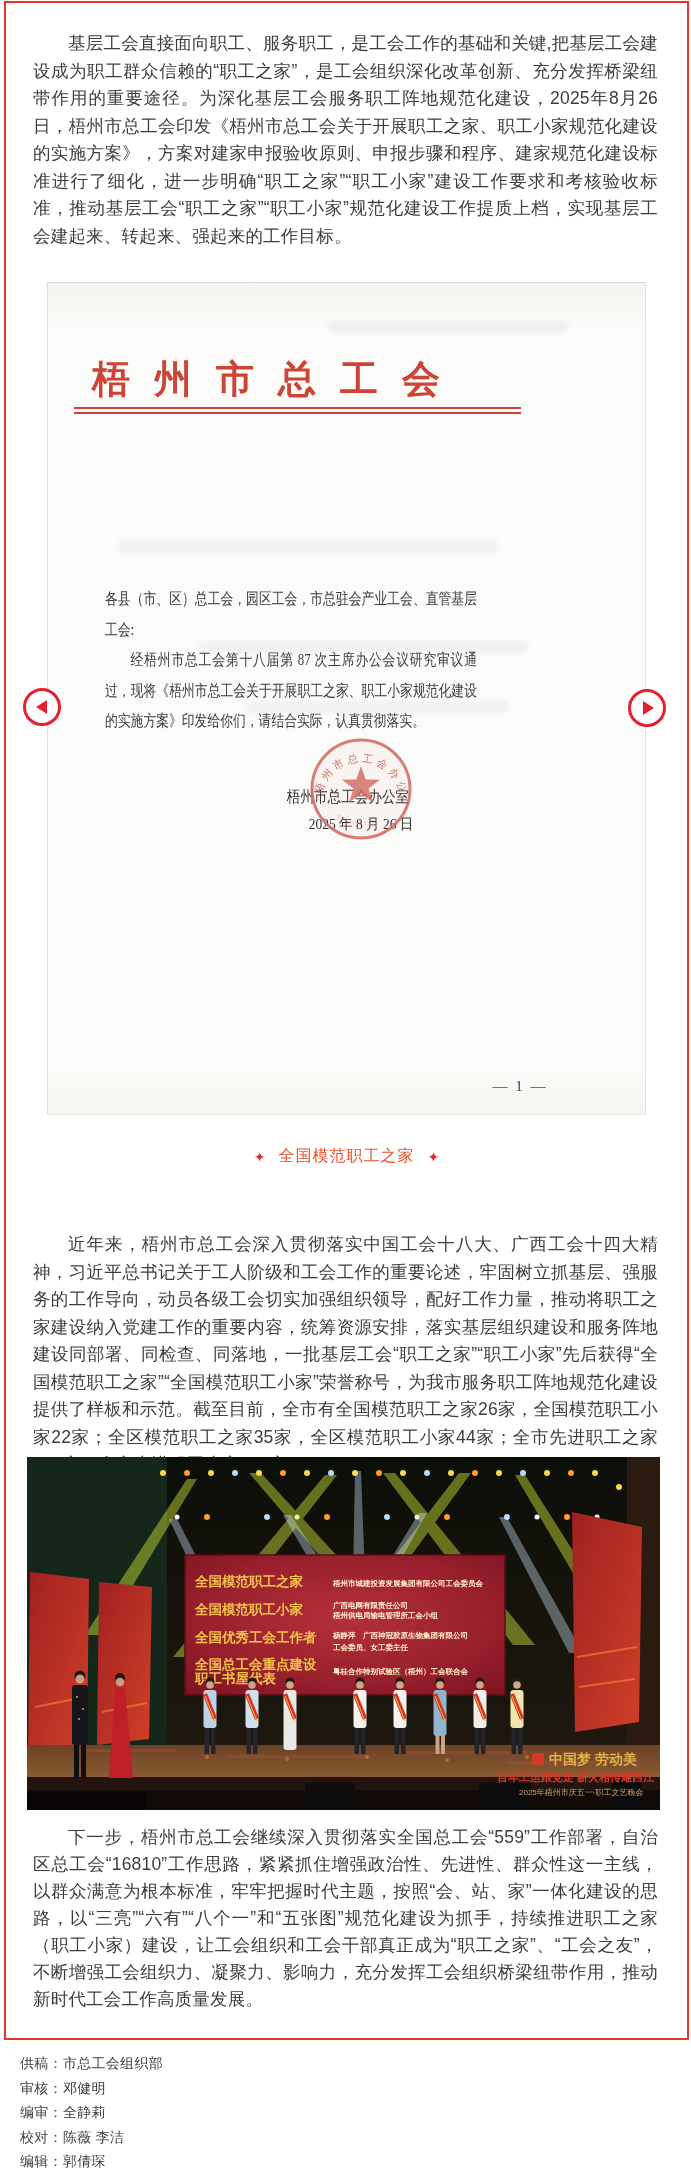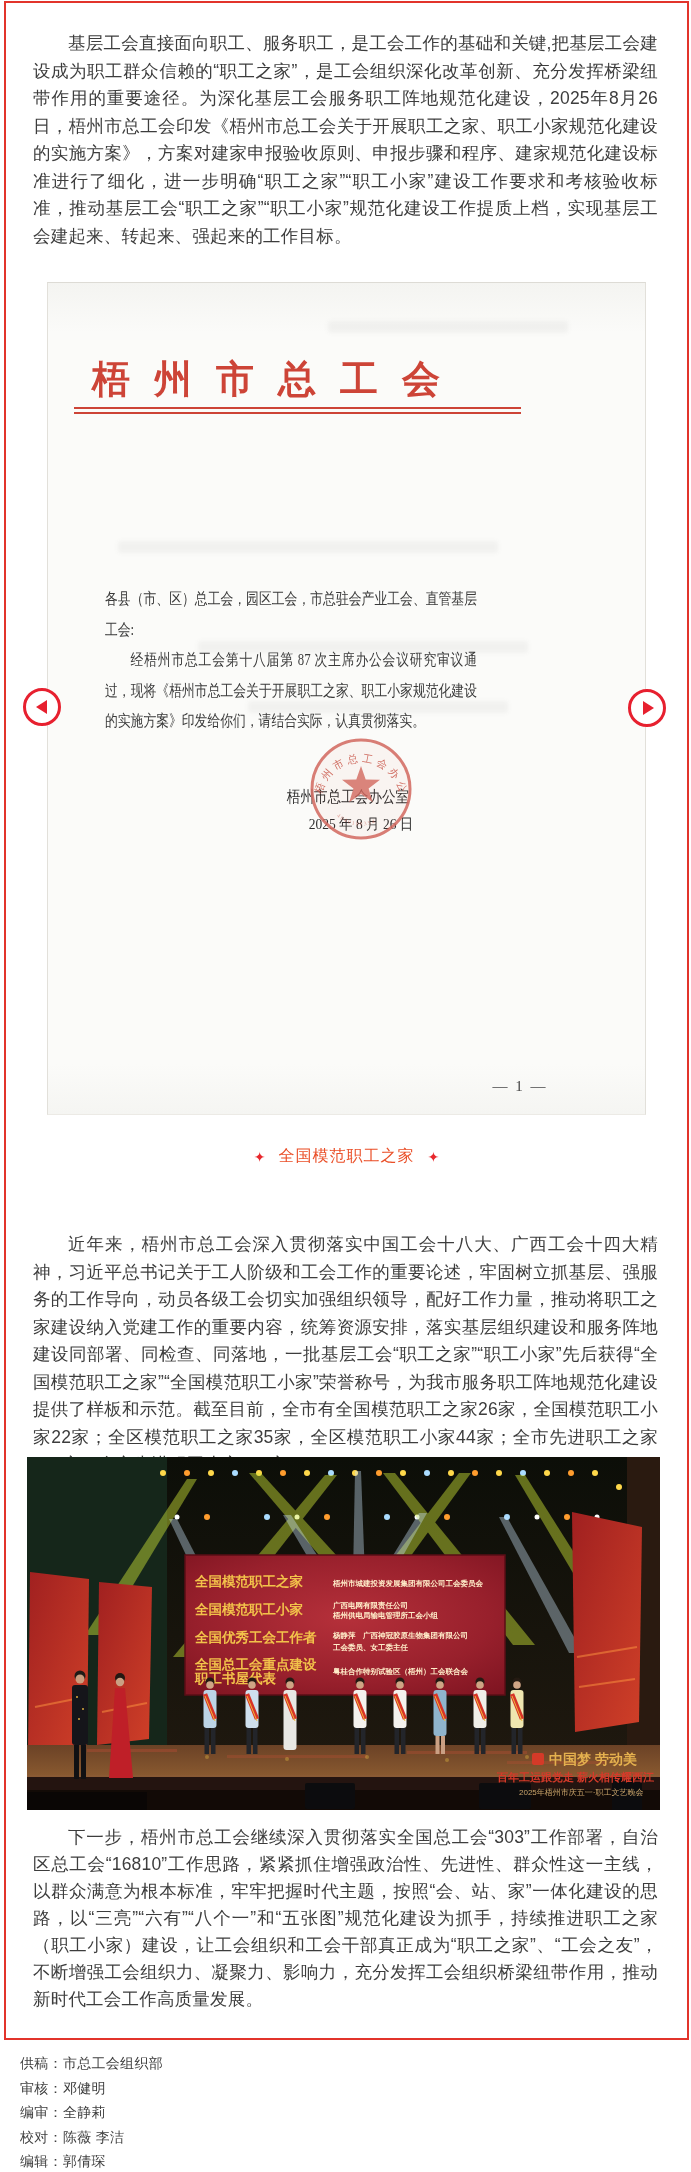--- a/index.html
+++ b/index.html
@@ -357,21 +357,21 @@
       </g>
 
       <g font-family="Liberation Sans,sans-serif">
         <rect x="505" y="296" width="12" height="12" rx="2" fill="#d43a28"></rect>
         <text x="522" y="307" font-size="14" font-weight="bold" fill="#e4b04e">中国梦 劳动美</text>
         <text x="470" y="324" font-size="11" font-weight="bold" fill="#d63a2a">百年工运跟党走 薪火相传耀西江</text>
         <text x="492" y="338" font-size="8" fill="#c9a46a">2025年梧州市庆五一·职工文艺晚会</text>
       </g>
     </svg>
 
-    <p class="para p3">下一步，梧州市总工会继续深入贯彻落实全国总工会“303”工作部署，自治区总工会“16810”工作思路，紧紧抓住增强政治性、先进性、群众性这一主线，以群众满意为根本标准，牢牢把握时代主题，按照“会、站、家”一体化建设的思路，以“三亮”“六有”“八个一”和“五张图”规范化建设为抓手，持续推进职工之家（职工小家）建设，让工会组织和工会干部真正成为“职工之家”、“工会之友”，不断增强工会组织力、凝聚力、影响力，充分发挥工会组织桥梁纽带作用，推动新时代工会工作高质量发展。</p>
+    <p class="para p3">下一步，梧州市总工会继续深入贯彻落实全国总工会“559”工作部署，自治区总工会“16810”工作思路，紧紧抓住增强政治性、先进性、群众性这一主线，以群众满意为根本标准，牢牢把握时代主题，按照“会、站、家”一体化建设的思路，以“三亮”“六有”“八个一”和“五张图”规范化建设为抓手，持续推进职工之家（职工小家）建设，让工会组织和工会干部真正成为“职工之家”、“工会之友”，不断增强工会组织力、凝聚力、影响力，充分发挥工会组织桥梁纽带作用，推动新时代工会工作高质量发展。</p>
   </div>
 
   <div class="credits">
     <div class="credit-row">
       <span>供稿</span><span>：</span><span>市总工会组织部</span>
     </div>
     <div class="credit-row">
       <span>审核</span><span>：</span><span>邓健明</span>
     </div>
     <div class="credit-row">

